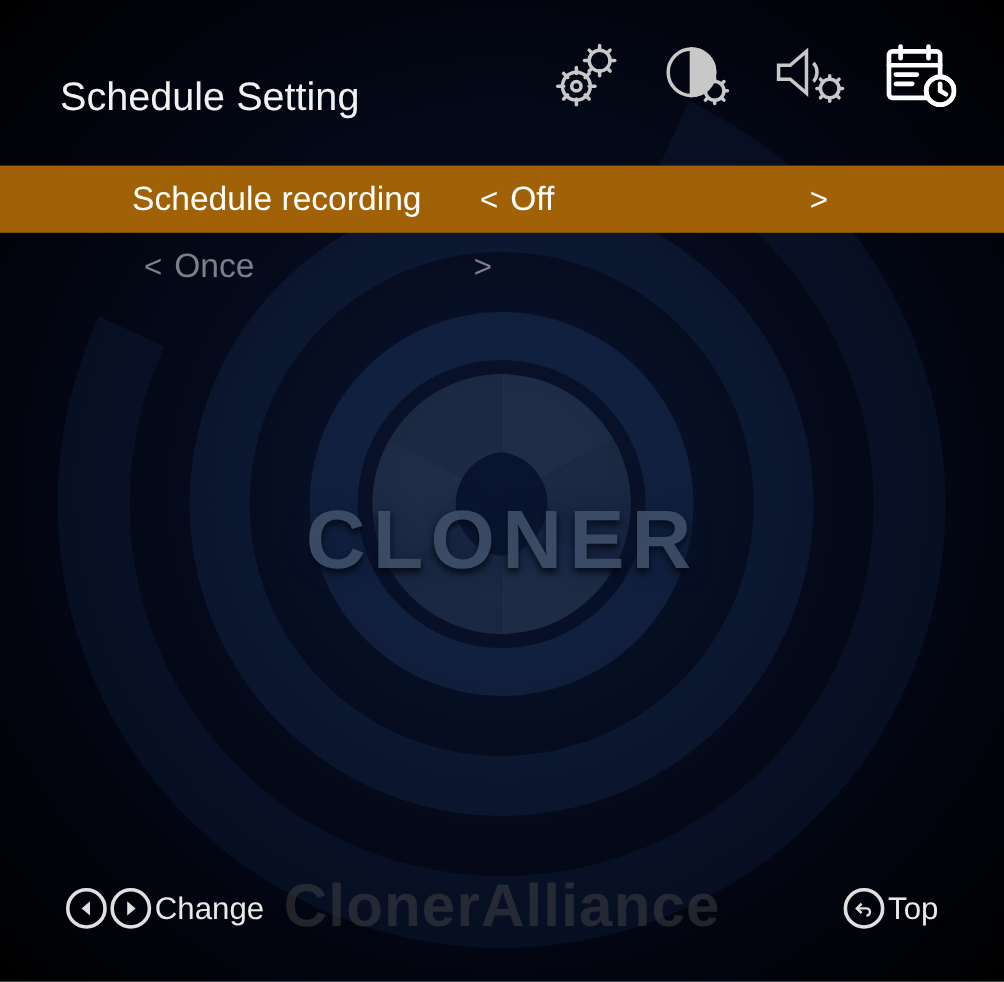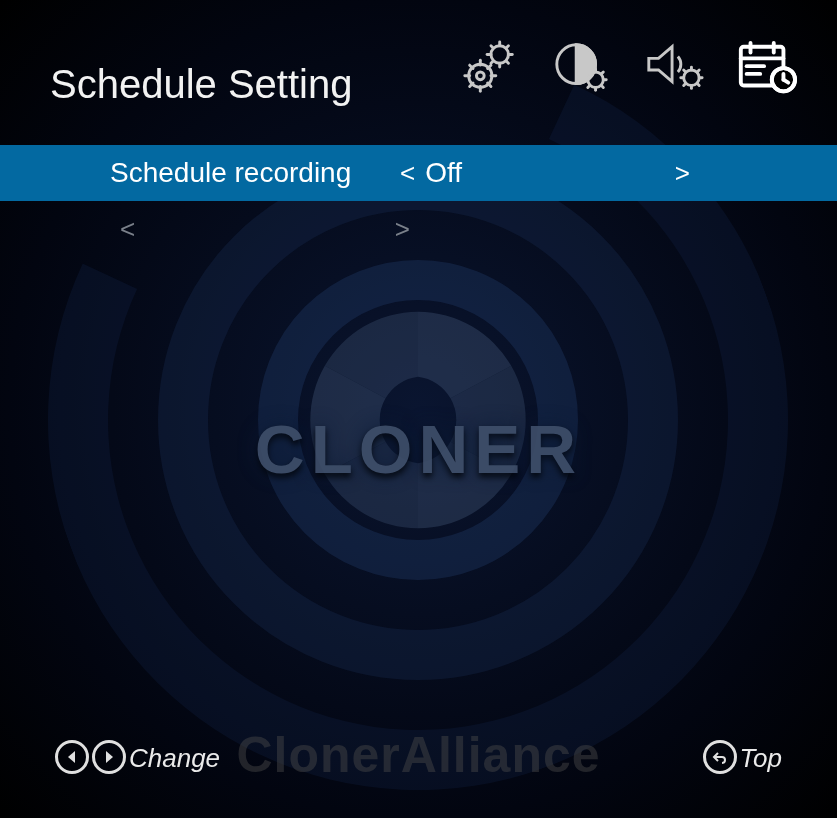--- a/index.html
+++ b/index.html
@@ -76,21 +76,21 @@
   
   .header {
     position: relative;
     display: flex;
     align-items: center;
     justify-content: space-between;
     padding: 30px 40px 10px 50px;
     z-index: 10;
   }
   .header-title {
-    font-size: 40px;
+    font-size: 33px;
     font-weight: 400;
     color: #f2f2f2;
     margin-top: 32px;
   }
   .header-icons {
     display: flex;
     gap: 30px;
     align-items: center;
   }
   .tab-icon {
@@ -111,21 +111,21 @@
     margin-top: 28px;
   }
   .menu-row {
     display: flex;
     align-items: center;
     height: 56px;
     padding: 0 40px 0 110px;
     font-size: 28px;
   }
   .menu-row.selected {
-    background: #0369a1;
+    background: #a16207;
     color: #ffffff;
   }
   .menu-row.dimmed {
     color: #7a808a;
   }
   .row-label {
     flex: 0 0 280px;
   }
   .row-value-group {
     flex: 1;
@@ -154,23 +154,22 @@
     align-items: center;
     justify-content: flex-start;
     gap: 70px;
     padding: 0 55px;
     z-index: 10;
     font-size: 26px;
     color: #eaeaea;
   }
   .hint-group {
     display: flex;
-    align-items: flex-end;
+    align-items: center;
     gap: 3px;
-    font-style: italic;
   }
   .hint-group.wide { margin-left: 100px; }
   .hint-group.right { margin-left: auto; }
   .circ {
     width: 34px;
     height: 34px;
     border: 3px solid #e0e0e0;
     border-radius: 50%;
     display: inline-flex;
     align-items: center;
@@ -302,20 +301,21 @@
     <div class="row-value-group">
       <span class="arrow">&lt;</span>
       <span class="row-value">Off</span>
       <span class="arrow">&gt;</span>
     </div>
   </div>
 
   <div class="menu-row dimmed">
     <div class="row-value-group">
       <span class="arrow">&lt;</span>
+      <span class="row-value">Once</span>
       <span class="arrow">&gt;</span>
     </div>
   </div>
 
 </div>
 
 <div class="footer">
 
   <div class="hint-group">
     <span class="circ">

